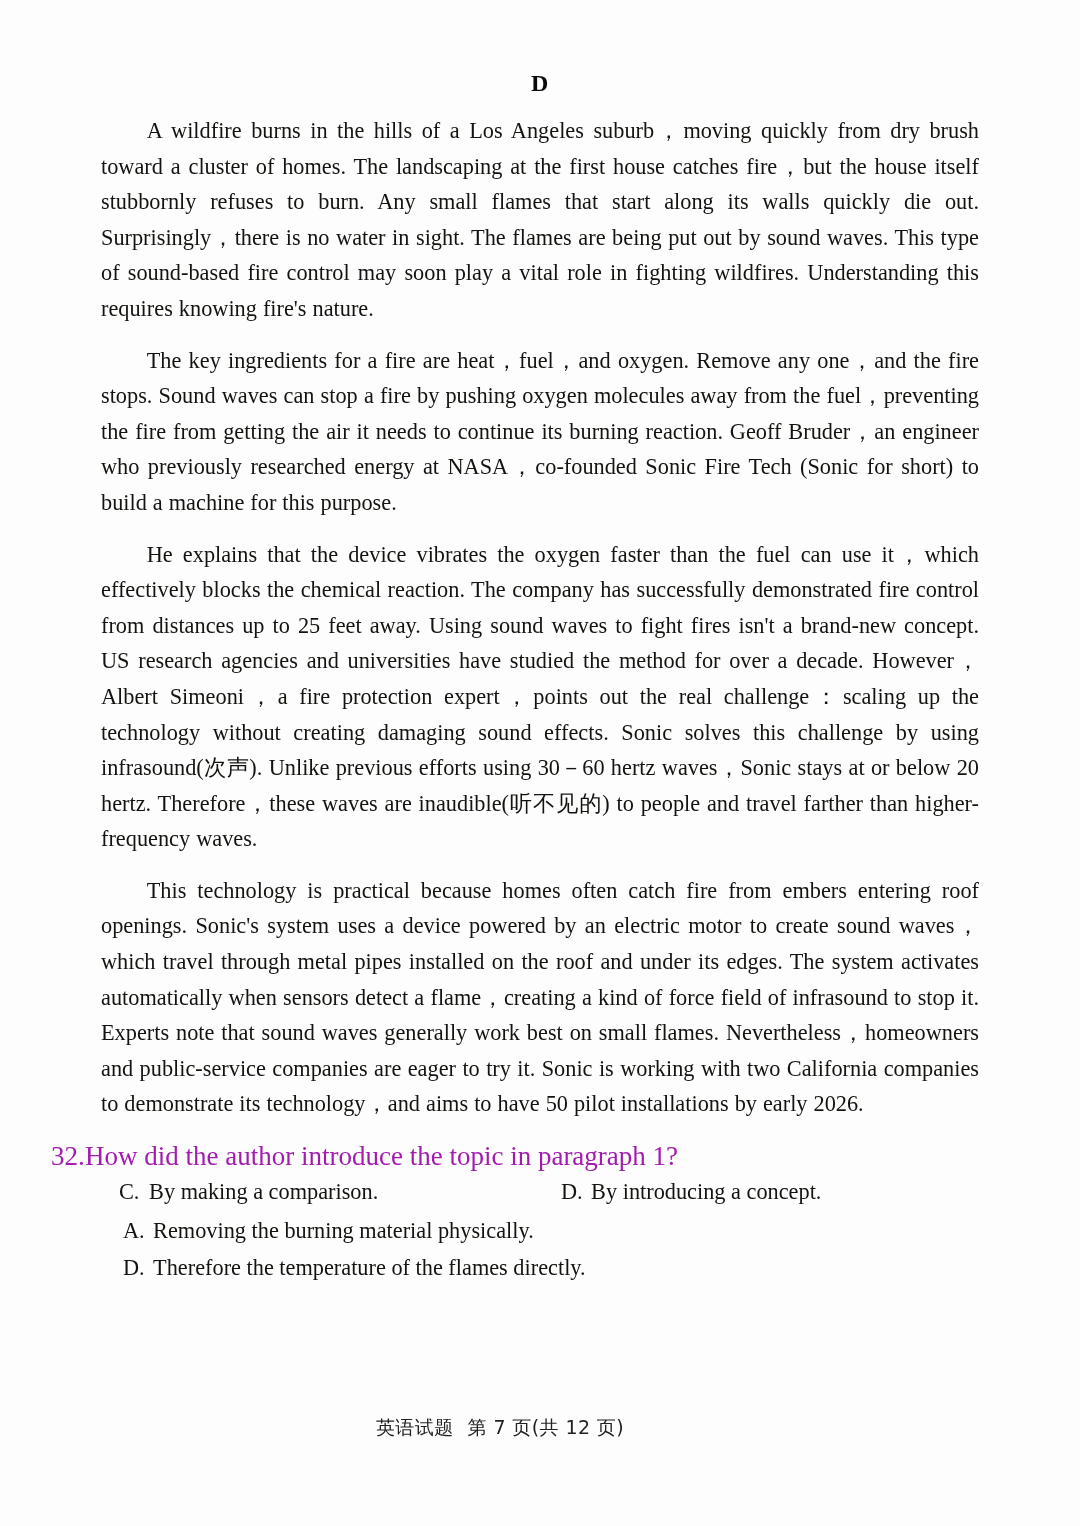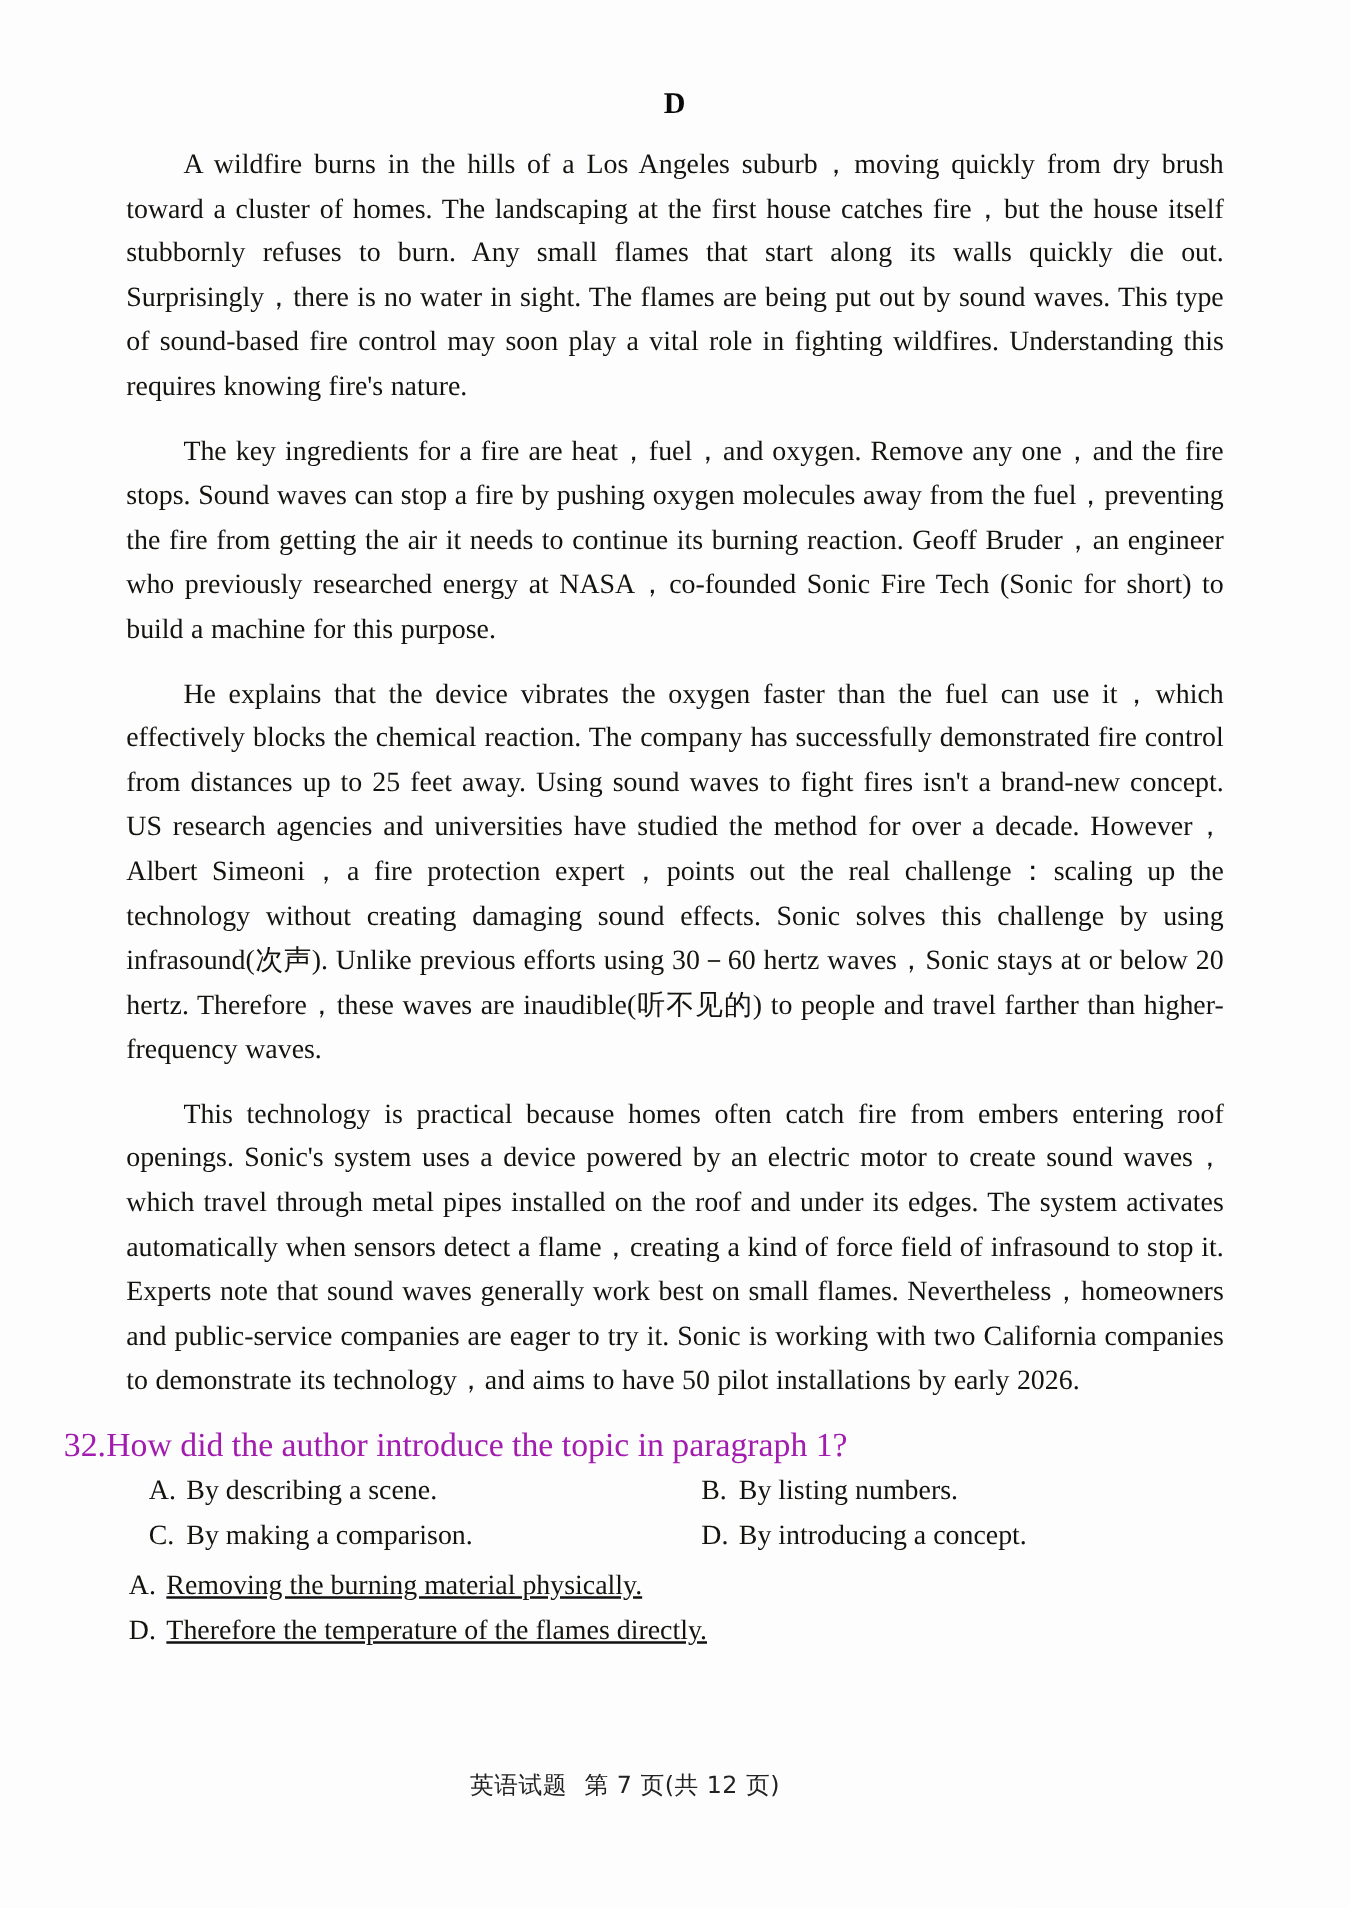--- a/index.html
+++ b/index.html
@@ -88,22 +88,21 @@
     width: 442px;
     flex: 0 0 442px;
     white-space: nowrap;
   }
   .opt-row .opt-cell.second {
     width: auto;
     flex: 1 1 auto;
   }
 
   .opts-1col {
-    margin-left: 18px;
-    text-decoration: underline;
+    margin-left: 38px;
   }
   .opt-line {
     font-size: 22.3px;
     line-height: 36.2px;
     color: #14130f;
   }
 
   .opt-key {
     display: inline-block;
     min-width: 1.35em;
@@ -143,24 +142,20 @@
       <p class="para">He explains that the device vibrates the oxygen faster than the fuel can use it，which effectively blocks the chemical reaction. The company has successfully demonstrated fire control from distances up to 25 feet away. Using sound waves to fight fires isn't a brand-new concept. US research agencies and universities have studied the method for over a decade. However，Albert Simeoni，a fire protection expert，points out the real challenge：scaling up the technology without creating damaging sound effects. Sonic solves this challenge by using infrasound(次声). Unlike previous efforts using 30－60 hertz waves，Sonic stays at or below 20 hertz. Therefore，these waves are inaudible(听不见的) to people and travel farther than higher-frequency waves.</p>
       <p class="para">This technology is practical because homes often catch fire from embers entering roof openings. Sonic's system uses a device powered by an electric motor to create sound waves，which travel through metal pipes installed on the roof and under its edges. The system activates automatically when sensors detect a flame，creating a kind of force field of infrasound to stop it. Experts note that sound waves generally work best on small flames. Nevertheless，homeowners and public-service companies are eager to try it. Sonic is working with two California companies to demonstrate its technology，and aims to have 50 pilot installations by early 2026.</p>
     </div>
 
     <div class="questions">
 
       <div class="qblock">
         <div class="qstem"><span class="qnum">32.</span><span>How did the author introduce the topic in paragraph 1?</span></div>
         <div class="opts-2col">
           <div class="opt-row">
-            <div class="opt-cell"><span class="opt-key">A.</span><span>By describing a scene.</span></div>
-            <div class="opt-cell second"><span class="opt-key">B.</span><span>By listing numbers.</span></div>
-          </div>
-          <div class="opt-row">
             <div class="opt-cell"><span class="opt-key">C.</span><span>By making a comparison.</span></div>
             <div class="opt-cell second"><span class="opt-key">D.</span><span>By introducing a concept.</span></div>
           </div>
         </div>
       </div>
 
       <div class="qblock">
         <div class="opts-1col">
           <div class="opt-line"><span class="opt-key">A.</span><span>Removing the burning material physically.</span></div>
           <div class="opt-line"><span class="opt-key">D.</span><span>Therefore the temperature of the flames directly.</span></div>

